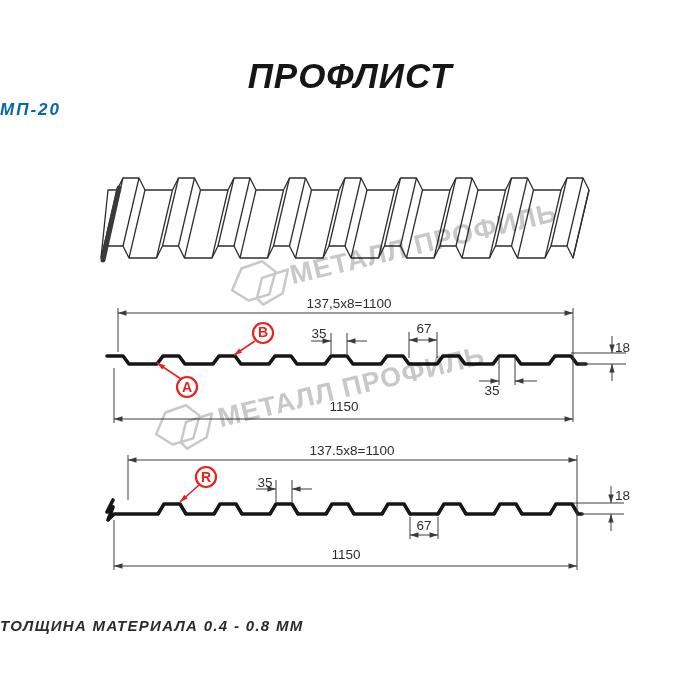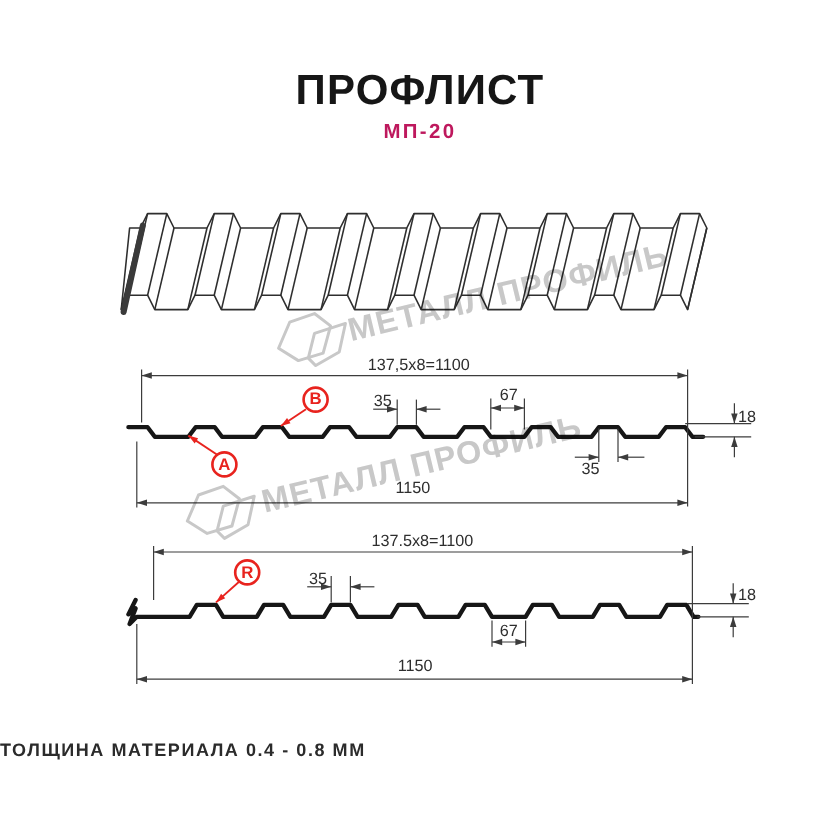--- a/index.html
+++ b/index.html
@@ -1,22 +1,22 @@
 <!DOCTYPE html>
 <html style="--red: #e8231e; --line: #161616; --dim: #3c3c3c; --wm: #c8c8c8;"><head>
 <meta charset="utf-8">
 <style>
   html,body{margin:0;padding:0;}
   body{width:700px;height:700px;background:#fff;position:relative;overflow:hidden;
        font-family:"Liberation Sans",sans-serif;}
-  .abs{position:absolute;}
+  .abs{position:absolute;font-style:italic;}
   .title{left:0;right:0;top:56px;text-align:center;font-size:35px;font-weight:800;
          letter-spacing:1px;color:#161616;}
-  .subtitle{left:0;right:0;top:100px;text-align:center;font-size:17px;font-weight:700;
-            letter-spacing:2px;color:#be185d;}
+  .subtitle{left:0;right:0;top:100px;font-size:17px;font-weight:700;
+            letter-spacing:2px;color:#0369a1;}
   .footer{left:0;right:0;top:617px;font-size:15px;font-weight:600;
           letter-spacing:1.3px;color:#2b2b2b;}
   #drawing{position:absolute;left:0;top:0;}
   text{font-family:"Liberation Sans",sans-serif;}
   .dim{font-size:13.5px;fill:#2e2e2e;}
   .callout-letter{font-size:14px;font-weight:700;fill:var(--red);}
   .dimline{stroke:var(--dim);stroke-width:1;fill:none;}
   .dimarrow{fill:var(--dim);stroke:none;}
   .profline{stroke:var(--line);stroke-width:3.6;fill:none;stroke-linejoin:round;stroke-linecap:round;}
   .isofill{fill:#ffffff;stroke:none;}

